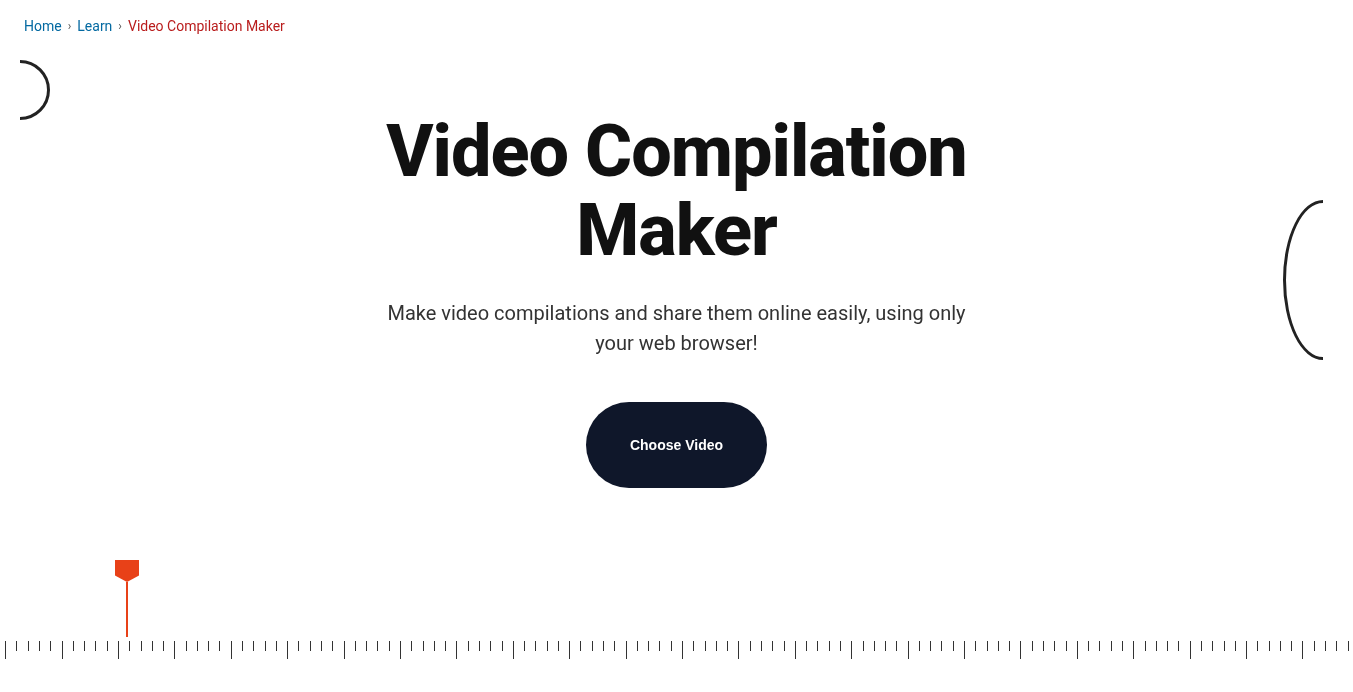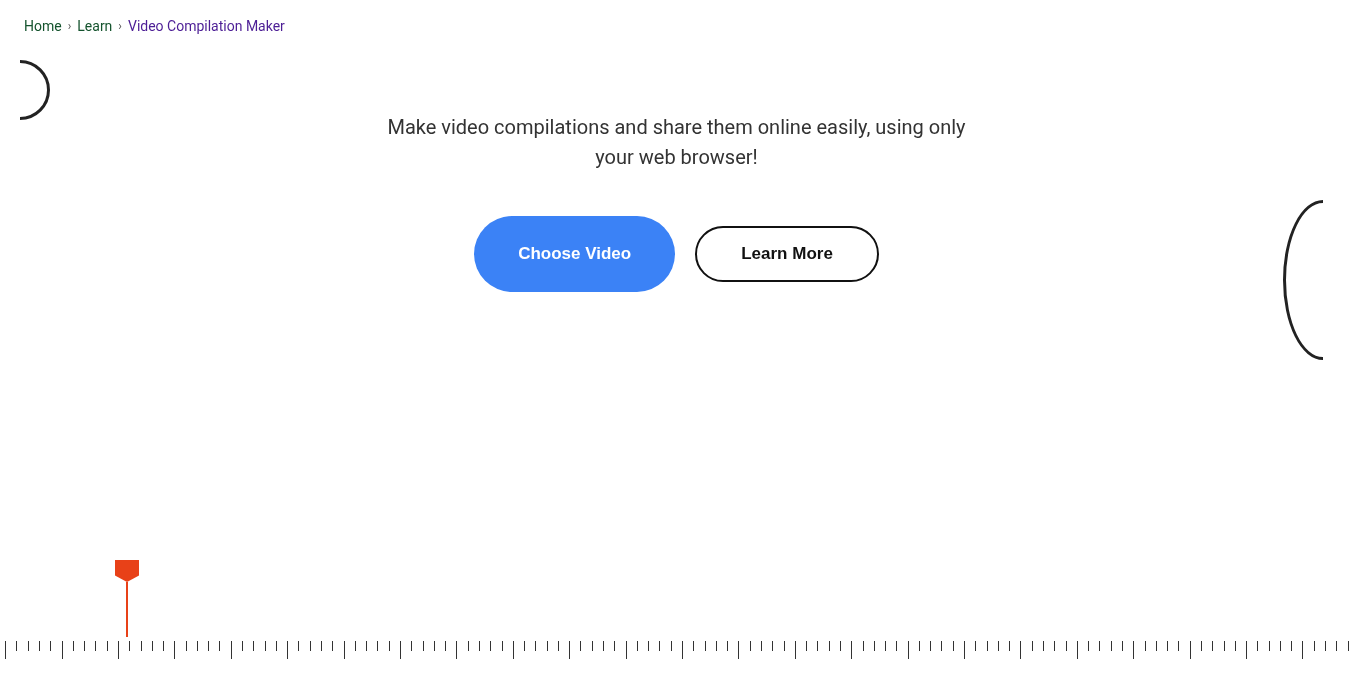--- a/index.html
+++ b/index.html
@@ -19,32 +19,32 @@
 
     .breadcrumb {
       display: flex;
       align-items: center;
       gap: 4px;
       padding: 18px 24px;
       font-size: 14px;
     }
 
     .breadcrumb a {
-      color: #14532d;
+      color: #0369a1;
       text-decoration: none;
     }
 
     .breadcrumb-separator {
       color: #555;
       font-size: 12px;
       margin: 0 2px;
     }
 
     .breadcrumb-current {
-      color: #4c1d95;
+      color: #b91c1c;
     }
 
     
     .deco-circle-top-left {
       position: absolute;
       top: 60px;
       left: -10px;
       width: 60px;
       height: 60px;
       border: 3px solid #222;
@@ -93,26 +93,26 @@
       line-height: 1.5;
     }
 
     .button-group {
       display: flex;
       gap: 20px;
       align-items: center;
     }
 
     .btn-primary {
-      background: #3b82f6;
+      background: #0f172a;
       color: #ffffff;
       border: none;
       border-radius: 50px;
-      padding: 28px 44px;
-      font-size: 17px;
+      padding: 35px 44px;
+      font-size: 14px;
       font-weight: 600;
       cursor: pointer;
       transition: background 0.2s;
     }
 
     .btn-secondary {
       background: #ffffff;
       color: #111111;
       border: 2px solid #111111;
       border-radius: 50px;
@@ -200,24 +200,26 @@
   <span class="breadcrumb-separator">›</span>
   <a href="#">Learn</a>
   <span class="breadcrumb-separator">›</span>
   <span class="breadcrumb-current">Video Compilation Maker</span>
 </nav>
 
 <div class="deco-circle-top-left"></div>
 <div class="deco-arc-right"></div>
 
 <main class="main-content">
+  <h1 class="page-title">
+    Video Compilation<br>Maker
+  </h1>
   <p class="page-subtitle">Make video compilations and share them online easily, using only your web browser!</p>
   <div class="button-group">
     <button class="btn-primary">Choose Video</button>
-    <button class="btn-secondary">Learn More</button>
   </div>
 </main>
 
 <div class="timeline-section">
   <div class="timeline-marker">
     <div class="marker-head"></div>
     <div class="marker-line"></div>
   </div>
   <div class="timeline-ruler">
     <div class="tick-container" id="tick-container">

